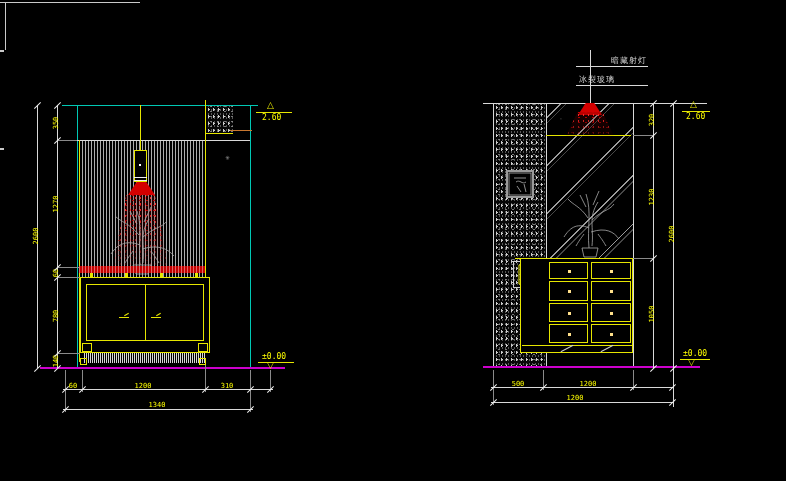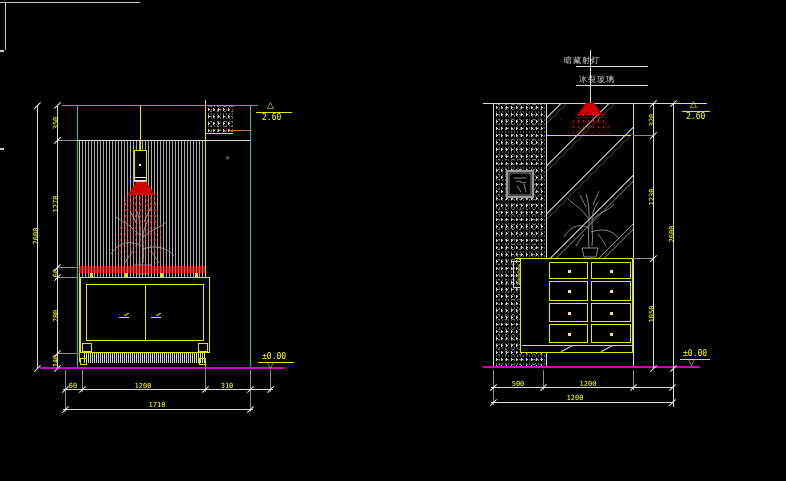--- a/index.html
+++ b/index.html
@@ -146,24 +146,24 @@
   <div class="vl" style="left:65px;top:370px;height:42px;background:#8a8a8a;"></div>
   <div class="vl" style="left:82px;top:370px;height:22px;background:#8a8a8a;"></div>
   <div class="vl" style="left:205px;top:365px;height:27px;background:#8a8a8a;"></div>
   <div class="vl" style="left:250px;top:370px;height:42px;background:#8a8a8a;"></div>
   <div class="vl" style="left:270px;top:370px;height:22px;background:#8a8a8a;"></div>
   <div class="hl" style="left:63px;top:389px;width:210px;"></div>
   <div class="hl" style="left:63px;top:409px;width:190px;"></div>
   <div class="hlab" style="left:73px;top:382px;">60</div>
   <div class="hlab" style="left:143px;top:382px;">1200</div>
   <div class="hlab" style="left:227px;top:382px;">310</div>
-  <div class="hlab" style="left:157px;top:401px;">1710</div>
+  <div class="hlab" style="left:157px;top:401px;">1340</div>
 
   <div class="vl" style="left:590px;top:50px;height:53px;"></div>
-  <div class="cjk" style="left:564px;top:55px;">暗藏射灯</div>
+  <div class="cjk" style="left:611px;top:55px;">暗藏射灯</div>
   <div class="hl" style="left:576px;top:66px;width:72px;"></div>
   <div class="cjk" style="left:579px;top:74px;">冰裂玻璃</div>
   <div class="hl" style="left:576px;top:85px;width:72px;"></div>
 
   <div class="hl" style="left:483px;top:103px;width:224px;"></div>
   <div class="stipple" style="left:494px;top:104px;width:52px;height:264px;"></div>
   <div class="vl" style="left:493px;top:103px;height:265px;"></div>
   <div class="vl" style="left:546px;top:103px;height:265px;"></div>
 
   <div class="frame-pic" style="left:506px;top:170px;width:28px;height:28px;">

